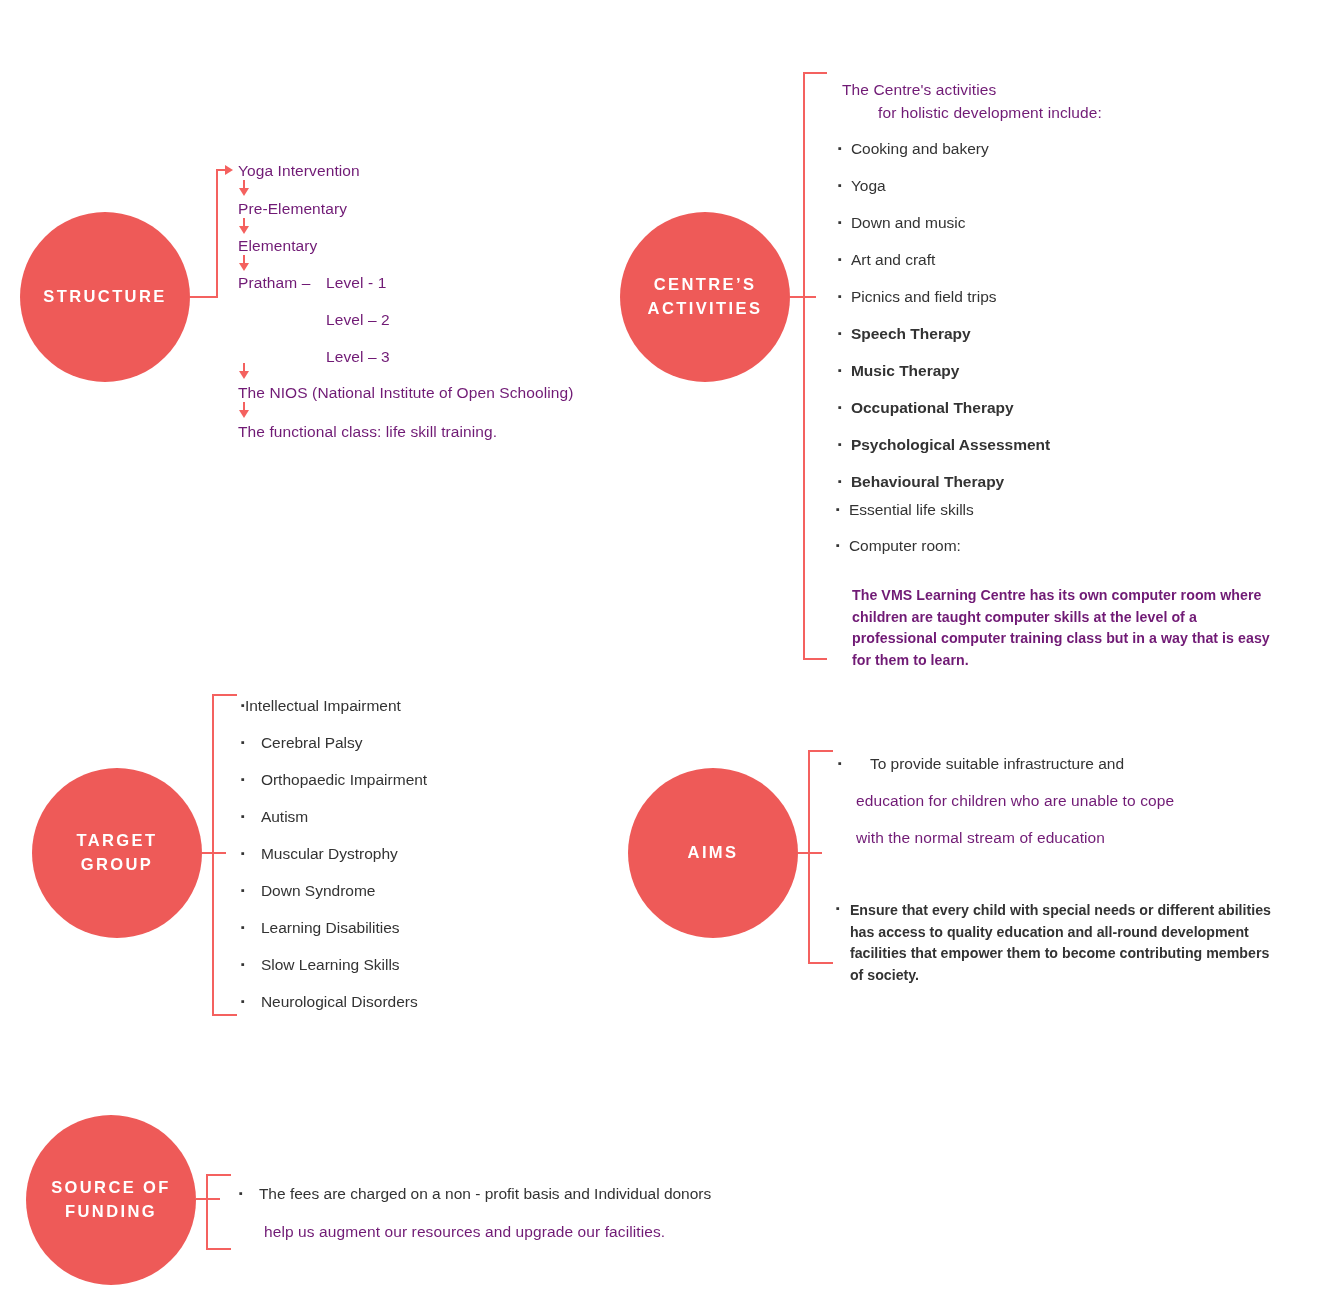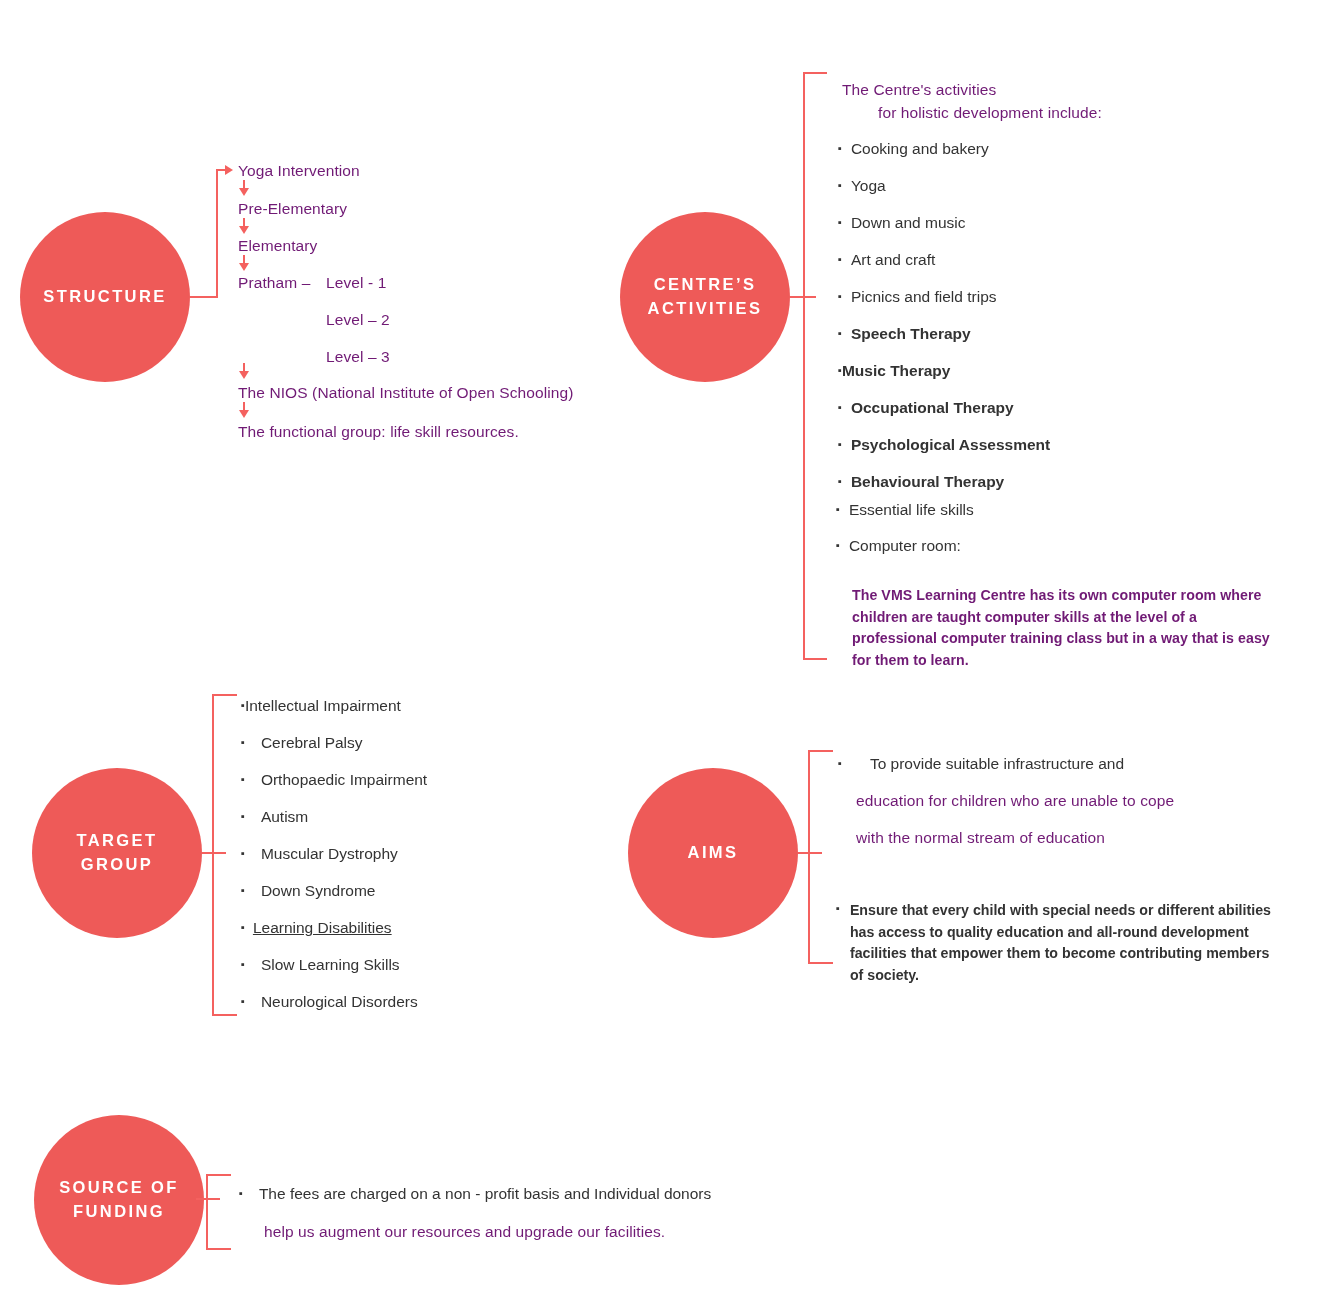--- a/index.html
+++ b/index.html
@@ -123,21 +123,21 @@
   <div class="txt light" style="left:326px; top:347px;">Level – 3</div>
 
   <div class="ln ln-v" style="left:243px; top:363px; height:12px;"></div>
   <div class="arrow-down" style="left:239px; top:371px;"></div>
 
   <div class="txt light" style="left:238px; top:383px;">The NIOS (National Institute of Open Schooling)</div>
 
   <div class="ln ln-v" style="left:243px; top:402px; height:12px;"></div>
   <div class="arrow-down" style="left:239px; top:410px;"></div>
 
-  <div class="txt light" style="left:238px; top:422px;">The functional group: life skill resources.</div>
+  <div class="txt light" style="left:238px; top:422px;">The functional class: life skill training.</div>
 
   <div class="node-circle" style="left:620px; top:212px; width:170px; height:170px; flex-direction:column;">
     <span class="lbl">CENTRE’S</span>
     <span class="lbl">ACTIVITIES</span>
   </div>
 
   <div class="ln ln-h" style="left:790px; top:296px; width:26px;"></div>
   <div class="ln ln-v" style="left:803px; top:72px; height:588px;"></div>
   <div class="ln ln-h" style="left:803px; top:72px; width:24px;"></div>
   <div class="ln ln-h" style="left:803px; top:658px; width:24px;"></div>
@@ -164,21 +164,21 @@
   <div class="bullet-row" style="left:838px; top:288px;">
     <span class="bul">▪</span>
     <span class="bod" style="margin-left:9px;">Picnics and field trips</span>
   </div>
   <div class="bullet-row" style="left:838px; top:325px; font-weight:bold;">
     <span class="bul">▪</span>
     <span class="bod" style="margin-left:9px;">Speech Therapy</span>
   </div>
   <div class="bullet-row" style="left:838px; top:362px; font-weight:bold;">
     <span class="bul">▪</span>
-    <span class="bod" style="">Music Therapy</span>
+    <span class="bod" style="margin-left:9px;">Music Therapy</span>
   </div>
   <div class="bullet-row" style="left:838px; top:399px; font-weight:bold;">
     <span class="bul">▪</span>
     <span class="bod" style="margin-left:9px;">Occupational Therapy</span>
   </div>
   <div class="bullet-row" style="left:838px; top:436px; font-weight:bold;">
     <span class="bul">▪</span>
     <span class="bod" style="margin-left:9px;">Psychological Assessment</span>
   </div>
   <div class="bullet-row" style="left:838px; top:473px; font-weight:bold;">
@@ -225,21 +225,21 @@
   <div class="bullet-row" style="left:241px; top:845px;">
     <span class="bul">▪</span>
     <span class="bod" style="margin-left:16px;">Muscular Dystrophy</span>
   </div>
   <div class="bullet-row" style="left:241px; top:882px;">
     <span class="bul">▪</span>
     <span class="bod" style="margin-left:16px;">Down Syndrome</span>
   </div>
   <div class="bullet-row" style="left:241px; top:919px;">
     <span class="bul">▪</span>
-    <span class="bod" style="margin-left:8px;text-decoration:underline;">Learning Disabilities</span>
+    <span class="bod" style="margin-left:16px;">Learning Disabilities</span>
   </div>
   <div class="bullet-row" style="left:241px; top:956px;">
     <span class="bul">▪</span>
     <span class="bod" style="margin-left:16px;">Slow Learning Skills</span>
   </div>
   <div class="bullet-row" style="left:241px; top:993px;">
     <span class="bul">▪</span>
     <span class="bod" style="margin-left:16px;">Neurological Disorders</span>
   </div>
 
@@ -257,21 +257,21 @@
     <span class="bod" style="margin-left:28px;">To provide suitable infrastructure and</span>
   </div>
   <div class="txt light" style="left:856px; top:791px;">education for children who are unable to cope</div>
   <div class="txt light" style="left:856px; top:828px;">with the normal stream of education</div>
 
   <div class="bullet-row" style="left:836px; top:900px; width:450px; align-items:flex-start;">
     <span class="bul">▪</span>
     <span class="bod para" style="margin-left:10px; font-weight:bold; font-size:14.2px; line-height:1.52;">Ensure that every child with special needs or different abilities has access to quality education and all-round development facilities that empower them to become contributing members of society.</span>
   </div>
 
-  <div class="node-circle" style="left:34px; top:1115px; width:170px; height:170px; flex-direction:column;">
+  <div class="node-circle" style="left:26px; top:1115px; width:170px; height:170px; flex-direction:column;">
     <span class="lbl">SOURCE OF</span>
     <span class="lbl">FUNDING</span>
   </div>
 
   <div class="ln ln-h" style="left:196px; top:1198px; width:24px;"></div>
   <div class="ln ln-v" style="left:206px; top:1174px; height:76px;"></div>
   <div class="ln ln-h" style="left:206px; top:1174px; width:25px;"></div>
   <div class="ln ln-h" style="left:206px; top:1248px; width:25px;"></div>
 
   <div class="bullet-row" style="left:239px; top:1185px;">

